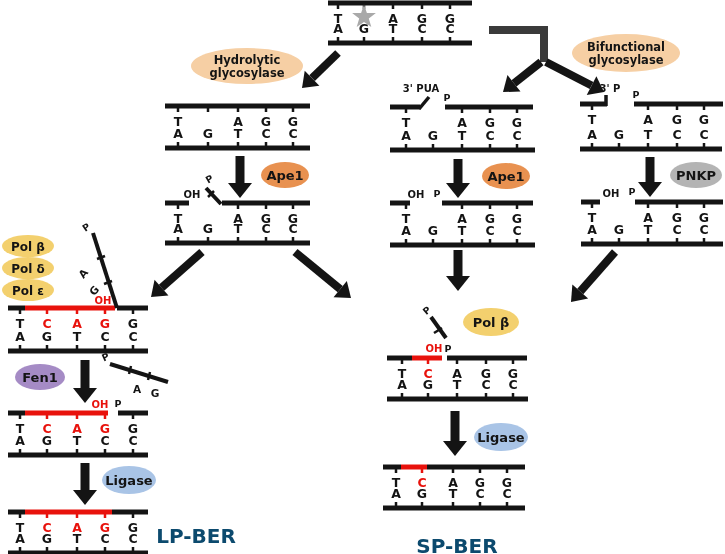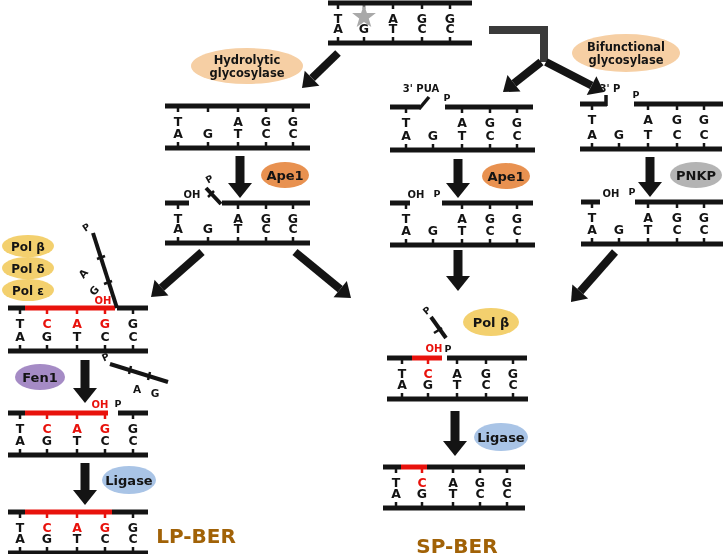--- a/index.html
+++ b/index.html
@@ -1,20 +1,20 @@
 <!DOCTYPE html>
 <html><head>
 <meta charset="utf-8">
 <style>
   html,body{margin:0;padding:0;background:#ffffff;}
   .stage{position:relative;width:725px;height:554px;background:#ffffff;overflow:hidden;}
   svg{position:absolute;left:0;top:0;}
   svg text{font-family:"DejaVu Sans","Liberation Sans",sans-serif;font-weight:bold;text-anchor:middle;}
   .pathway-label{position:absolute;transform:translateX(-50%);font-family:"DejaVu Sans","Liberation Sans",sans-serif;
-    font-weight:bold;font-size:20px;color:#a16207;white-space:nowrap;}
+    font-weight:bold;font-size:20px;color:#0c4a6e;white-space:nowrap;}
   #lp-label{left:196px;top:524px;}
   #sp-label{left:457px;top:523px;margin-top:11px;}
 </style>
 </head>
 <body>
 
 <div class="stage">
   <svg width="725" height="554" viewBox="0 0 725 554">
       <polyline points="489,30 544,30 544,62" fill="none" stroke="#3a3a3a" stroke-width="8"></polyline>
       <g>

